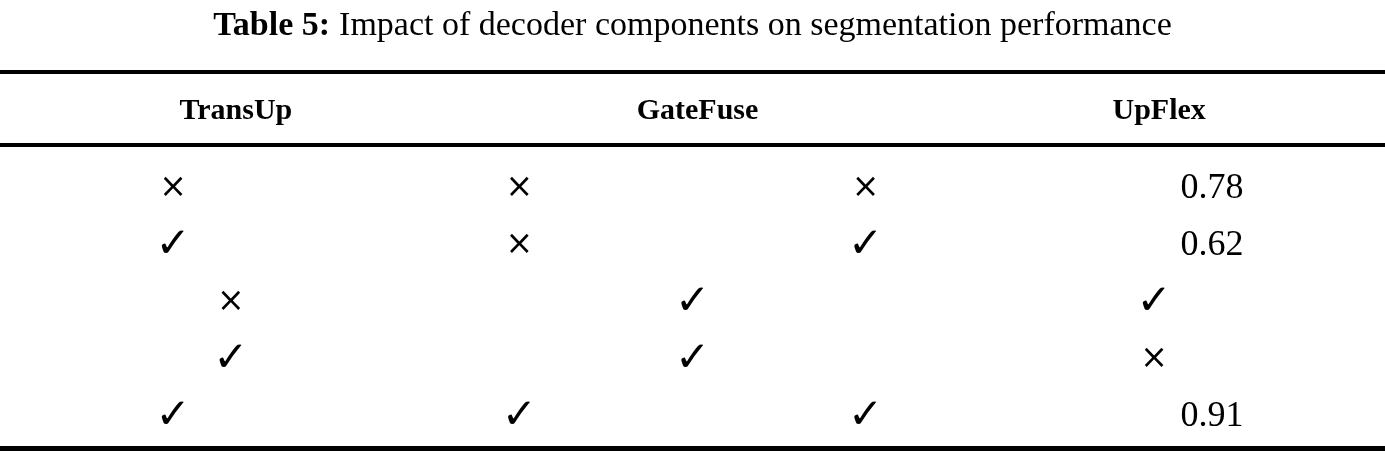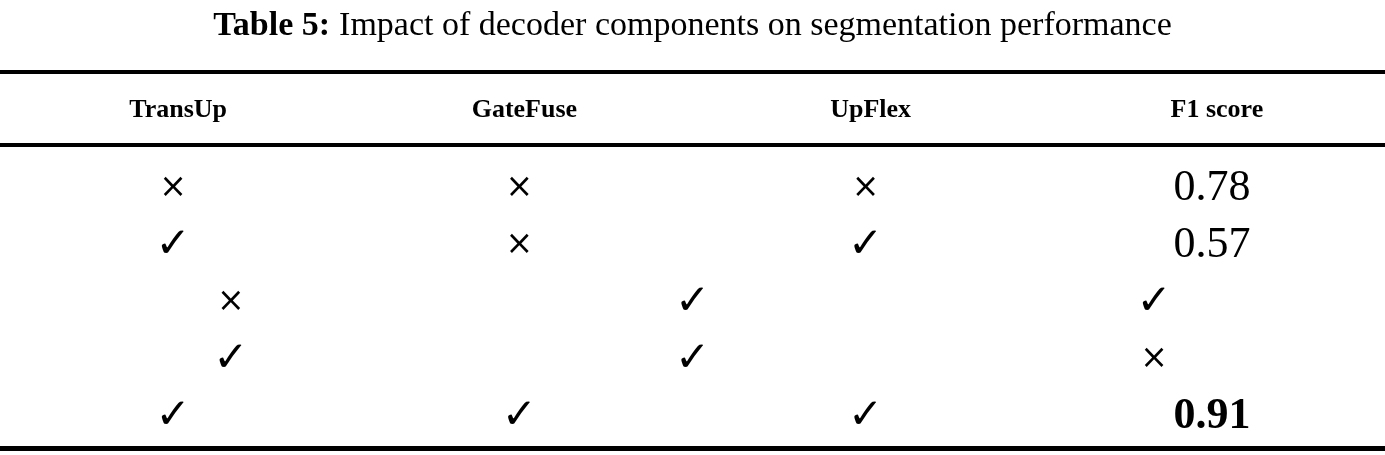--- a/index.html
+++ b/index.html
@@ -48,21 +48,21 @@
     display: flex;
   }
   .col {
     flex: 1 1 0;
     display: flex;
     align-items: center;
     justify-content: center;
   }
   .header-row .col {
     font-weight: 700;
-    font-size: 26px;
+    font-size: 30px;
     padding-left: 10px;
   }
   .tbody {
     position: absolute;
     top: 157px;
     left: 0;
     width: 100%;
   }
   .trow {
     display: flex;
@@ -75,58 +75,57 @@
     font-family: "DejaVu Sans", sans-serif;
     font-size: 42px;
     font-weight: 700;
   }
   .mark.cross {
     font-family: "DejaVu Sans", sans-serif;
     font-size: 33px;
     font-weight: 400;
   }
   .f1 {
-    font-size: 44px;
+    font-size: 36px;
   }
   .f1.bold {
-    font-weight: 700;
+    font-weight: 400;
   }
 </style>
 </head>
 <body>
 
 <div class="page">
 
   <div class="caption">
     <span class="caption-label">Table 5:</span><span>Impact of decoder components on segmentation performance</span>
   </div>
 
   <div class="rule rule-top"></div>
 
   <div class="header-row">
     <div class="col">TransUp</div>
     <div class="col">GateFuse</div>
     <div class="col">UpFlex</div>
-    <div class="col">F1 score</div>
   </div>
 
   <div class="rule rule-mid"></div>
 
   <div class="tbody" id="tbody">
       <div class="trow">
         <div class="col mark cross">×</div>
         <div class="col mark cross">×</div>
         <div class="col mark cross">×</div>
         <div class="col f1">0.78</div>
       </div>
       <div class="trow">
         <div class="col mark check">✓</div>
         <div class="col mark cross">×</div>
         <div class="col mark check">✓</div>
-        <div class="col f1">0.57</div>
+        <div class="col f1">0.62</div>
       </div>
       <div class="trow">
         <div class="col mark cross">×</div>
         <div class="col mark check">✓</div>
         <div class="col mark check">✓</div>
       </div>
       <div class="trow">
         <div class="col mark check">✓</div>
         <div class="col mark check">✓</div>
         <div class="col mark cross">×</div>

